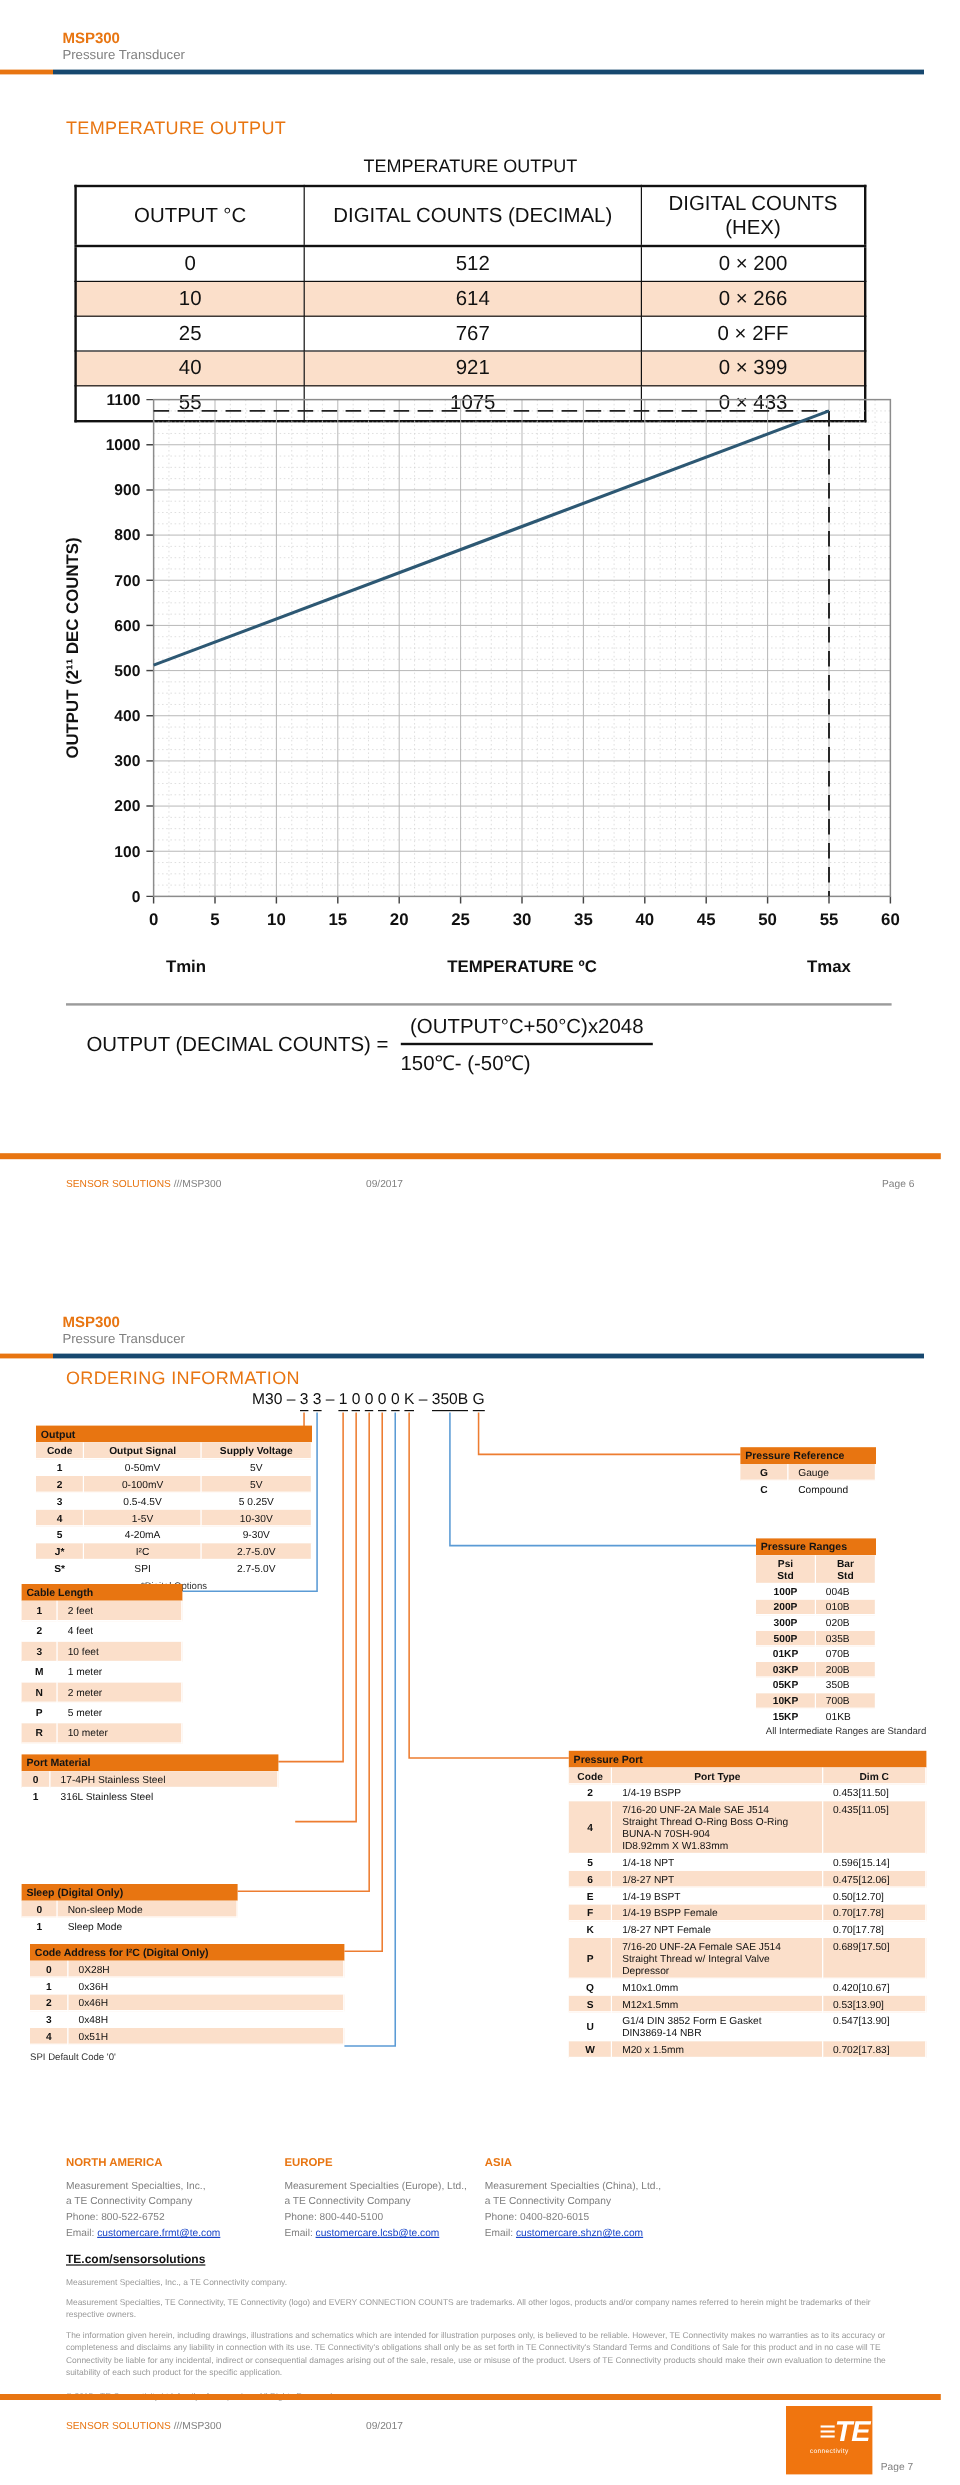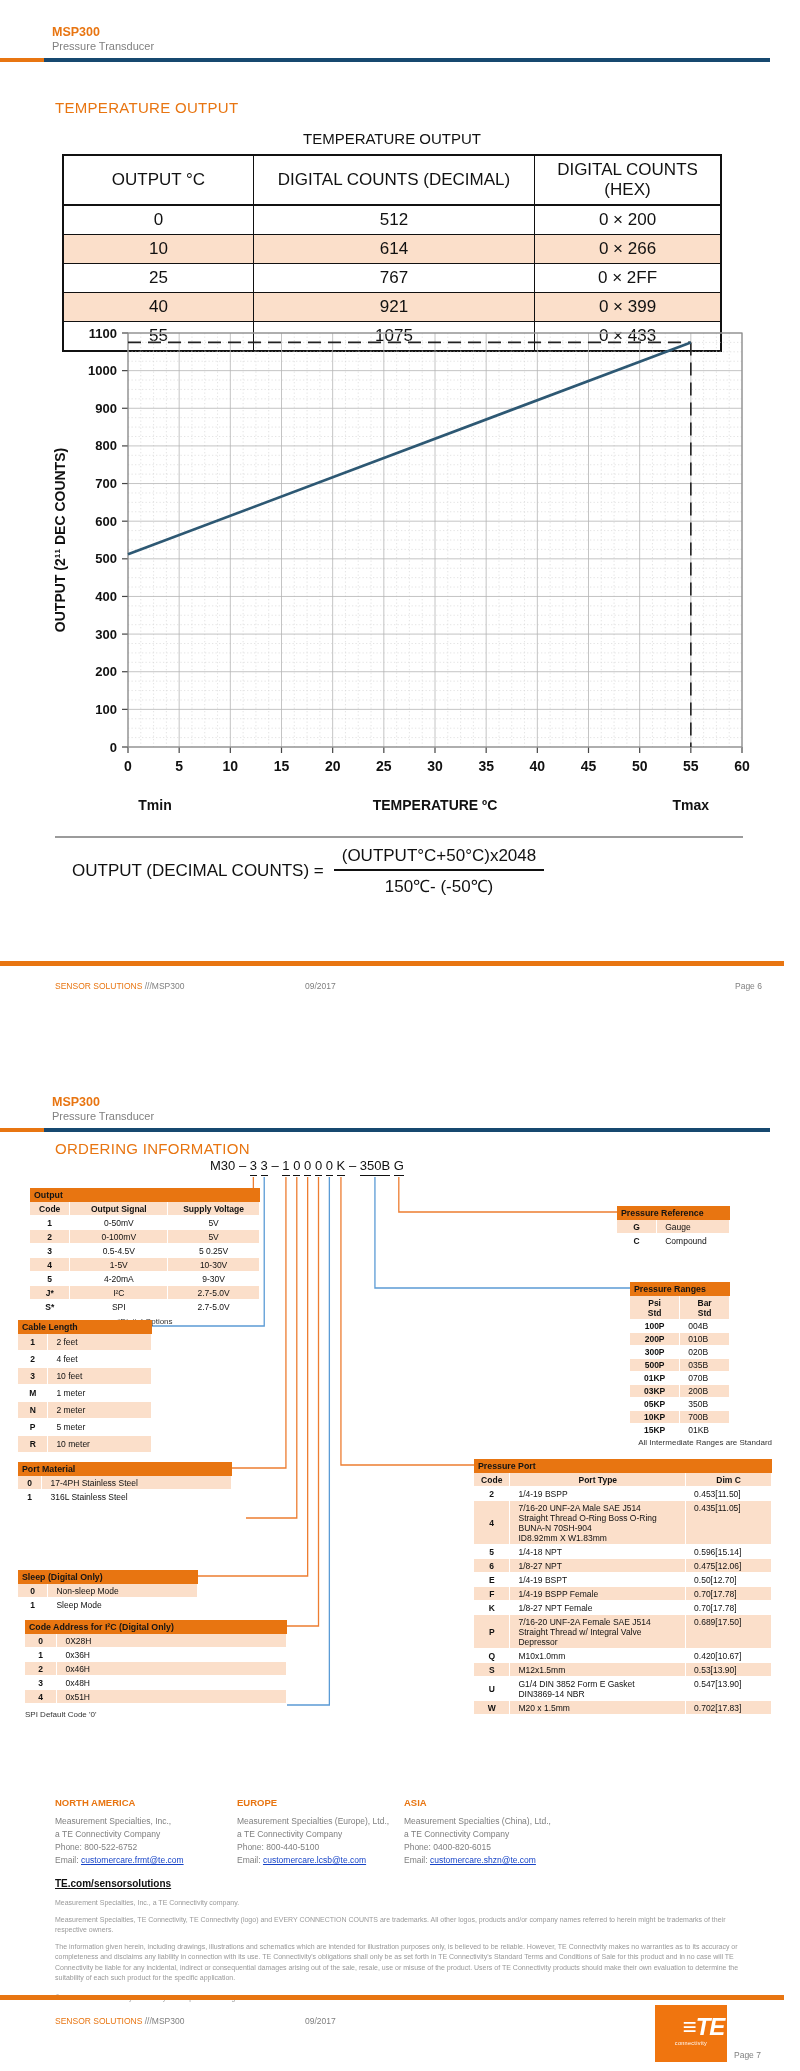--- a/index.html
+++ b/index.html
@@ -33,21 +33,21 @@
   .tick{stroke:#444;stroke-width:1.2;}
   .pbox{fill:none;stroke:#8c8c8c;stroke-width:1.2;}
   .dash{stroke:#222;stroke-width:1.6;stroke-dasharray:13,7;}
   .xt{font-size:14px;font-weight:bold;text-anchor:middle;fill:#111;}
   .yt{font-size:13px;font-weight:bold;text-anchor:end;fill:#111;}
   .ylab{font-size:14px;font-weight:bold;text-anchor:middle;fill:#111;}
   .cap{font-size:14px;font-weight:bold;text-anchor:middle;fill:#111;}
 
   #div2{position:absolute;left:55px;top:836px;width:688px;height:2px;background:#9b9b9b;}
   .formula{position:absolute;left:72px;top:845px;display:flex;align-items:center;gap:10px;font-size:17px;color:#111;}
-  .frac{text-align:center;}
+  .frac{text-align:left;}
   .frac .num{padding:1px 8px 3px;border-bottom:2px solid #111;}
   .frac .den{padding-top:3px;}
 
   
   .pbar{position:absolute;left:0;width:800px;height:5px;background:#e87511;}
   #p6-bar{top:961px;}
   #p7-bar{top:925px;}
   .pfoot{position:absolute;font-size:8.5px;color:#7f7f7f;}
   .foot-orange{color:#e87511;}
   #p6-foot-left{left:55px;top:981px;} #p6-foot-date{left:305px;top:981px;} #p6-foot-page{left:735px;top:981px;}

